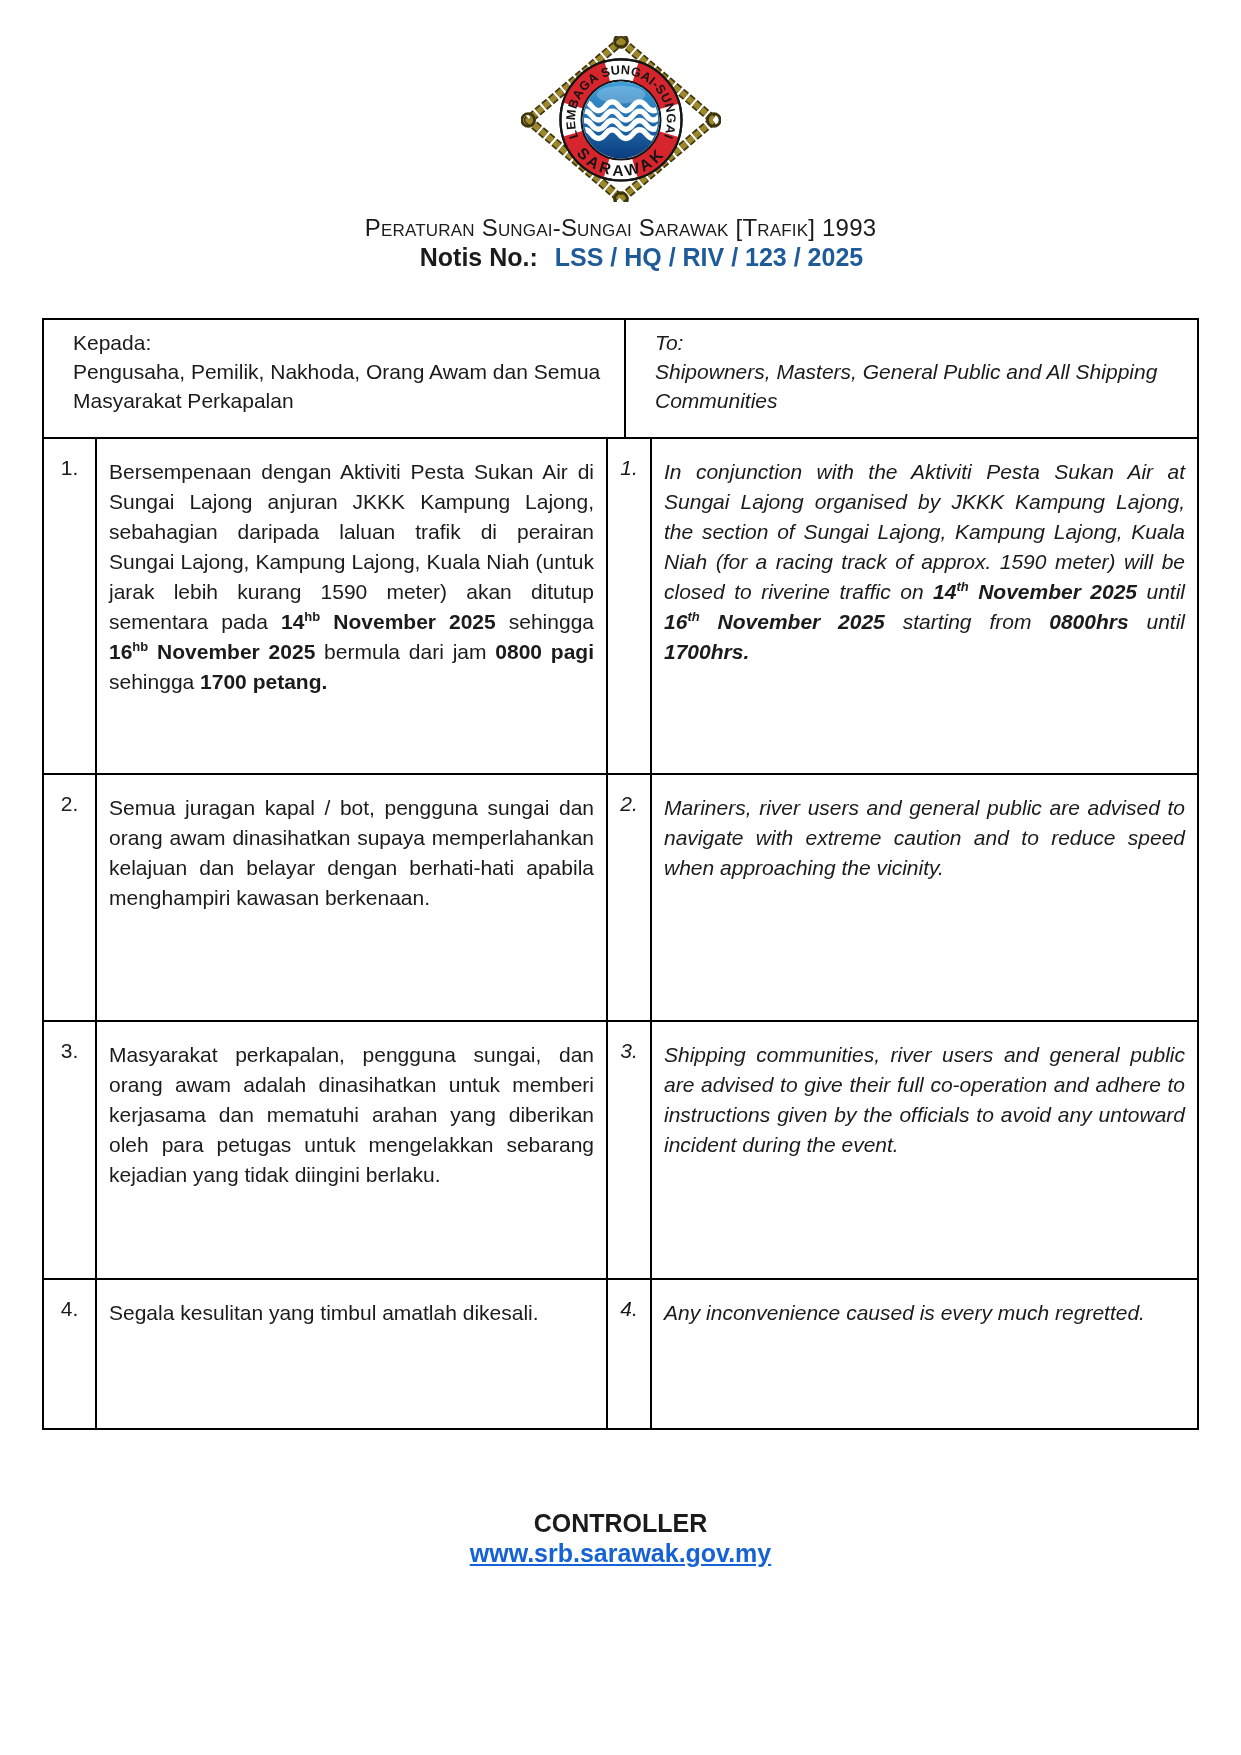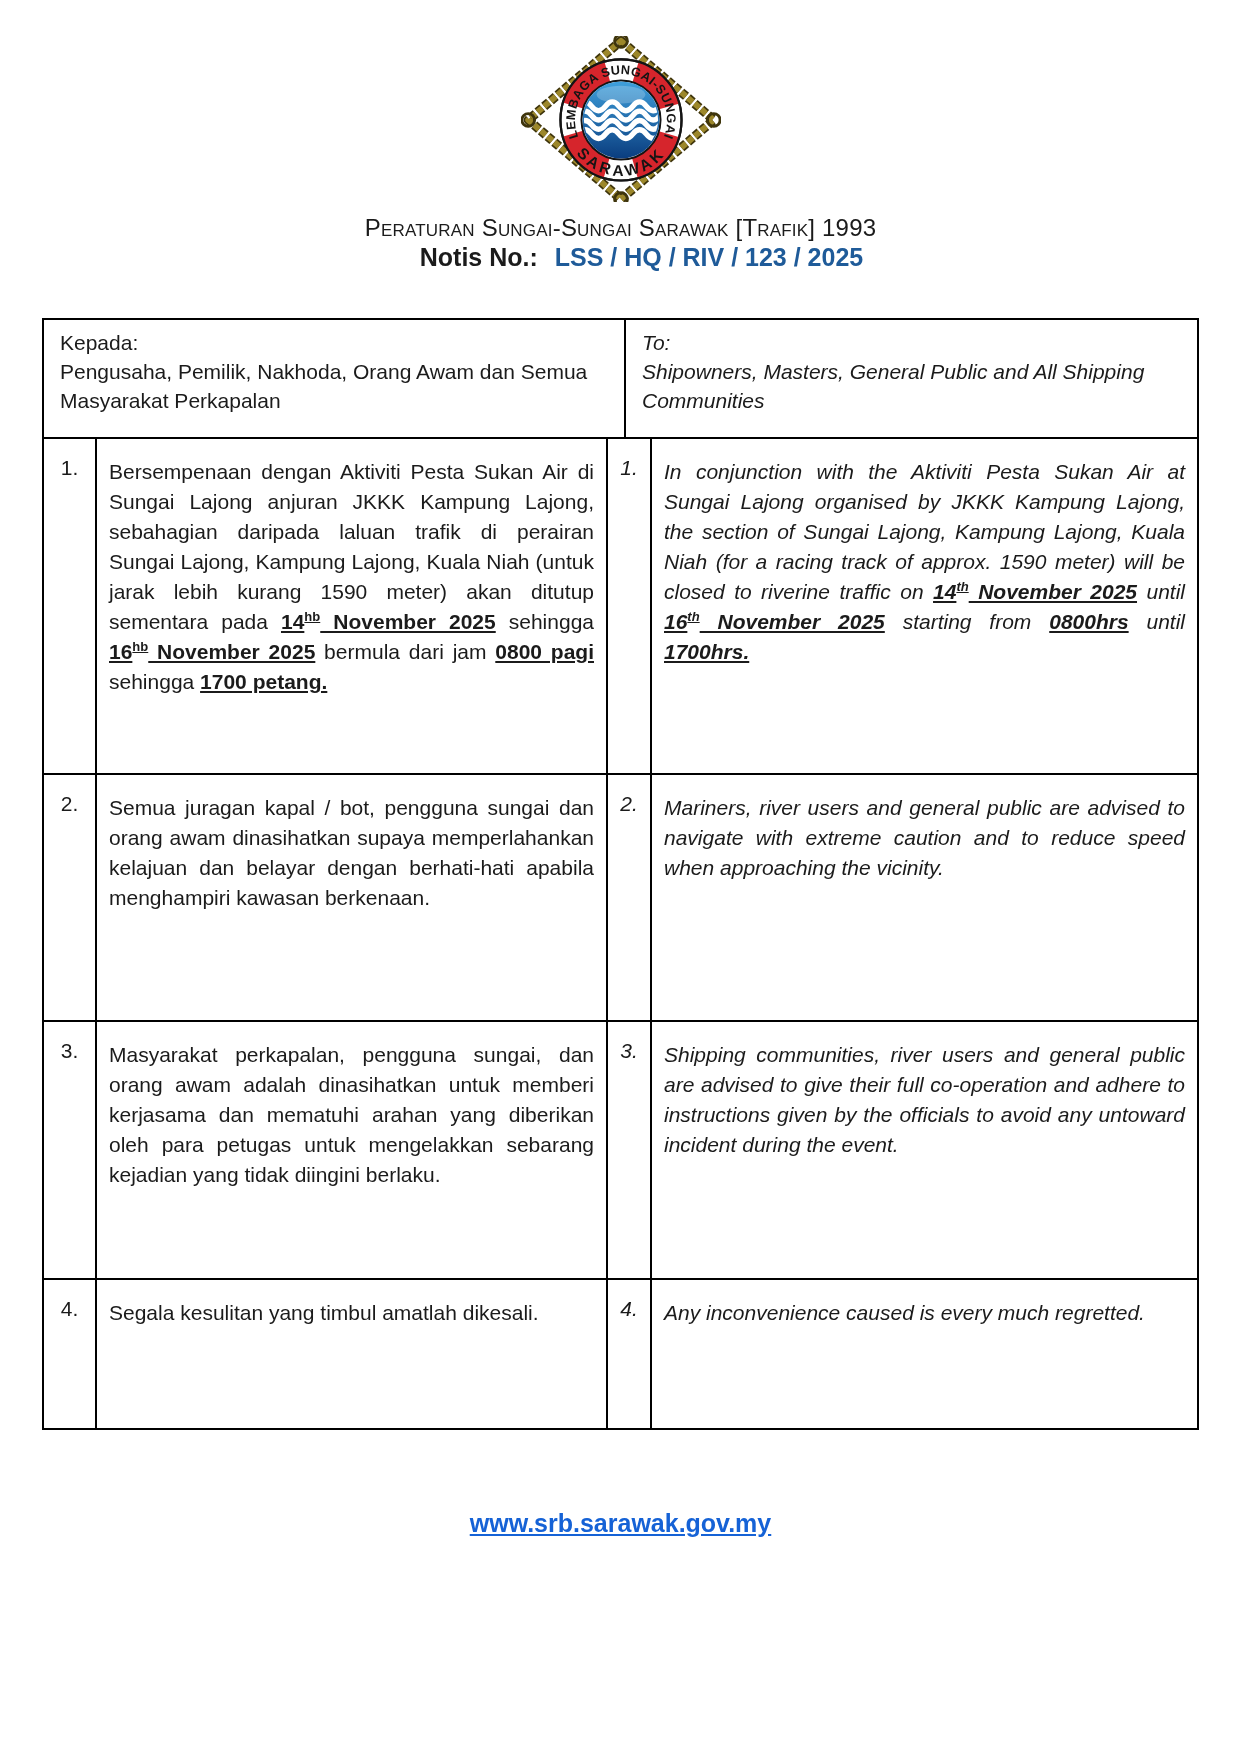--- a/index.html
+++ b/index.html
@@ -26,32 +26,32 @@
   .nn-label{color:#1b1b1b;}
   .nn-value{color:#1F5B99;margin-left:10px;}
   table.notice-table{
     border-collapse:collapse;table-layout:fixed;
     width:1155px;margin:46px 0 0 42px;
   }
   .notice-table td{
     border:2px solid #000;vertical-align:top;
     font-size:21px;line-height:30px;
   }
-  .addr-row td{height:101px;padding:8px 12px 8px 16px;line-height:29px;}
+  .addr-row td{height:101px;padding:8px 12px 8px 29px;line-height:29px;}
   .addr-en{font-style:italic;}
   .subject-row td{height:133px;text-align:center;font-weight:bold;font-size:22px;line-height:33px;padding-top:22px;}
   td.num{ text-align:center;padding-top:14px;}
   td.en-num{font-style:italic;}
   td.body-my,td.body-en{ text-align:justify;padding:18px 12px 0 12px;}
   td.body-en{font-style:italic;}
   tr.r1 td{height:316px;}
   tr.r2 td{height:227px;}
   tr.r3 td{height:238px;}
   tr.r4 td{height:130px;}
-  .b{font-weight:bold;text-decoration:underline;}
+  .b{font-weight:bold;}
   sup{font-size:.62em;line-height:0;vertical-align:super;}
   .footer{margin-top:78px;text-align:center;}
   .f1{font-weight:bold;font-size:25px;line-height:30px;}
   .f2{font-size:25px;line-height:30px;}
   .f3{display:inline-block;font-weight:bold;font-size:25px;line-height:30px;color:#1562D6;text-decoration:underline;cursor:pointer;}
 </style>
 </head>
 <body>
 
 <div class="page">
@@ -153,16 +153,17 @@
       <tr class="item-row r4">
         <td class="num my-num">4.</td>
         <td class="body-my"><span>Segala kesulitan yang timbul amatlah dikesali.</span></td>
         <td colspan="2" class="num en-num">4.</td>
         <td class="body-en"><span>Any inconvenience caused is every much regretted.</span></td>
       </tr>
     </tbody>
   </table>
 
   <div class="footer">
+    <div class="f1">CONTROLLER</div>
     <a class="f3">www.srb.sarawak.gov.my</a>
   </div>
 
 </div>
 
 </body></html>

